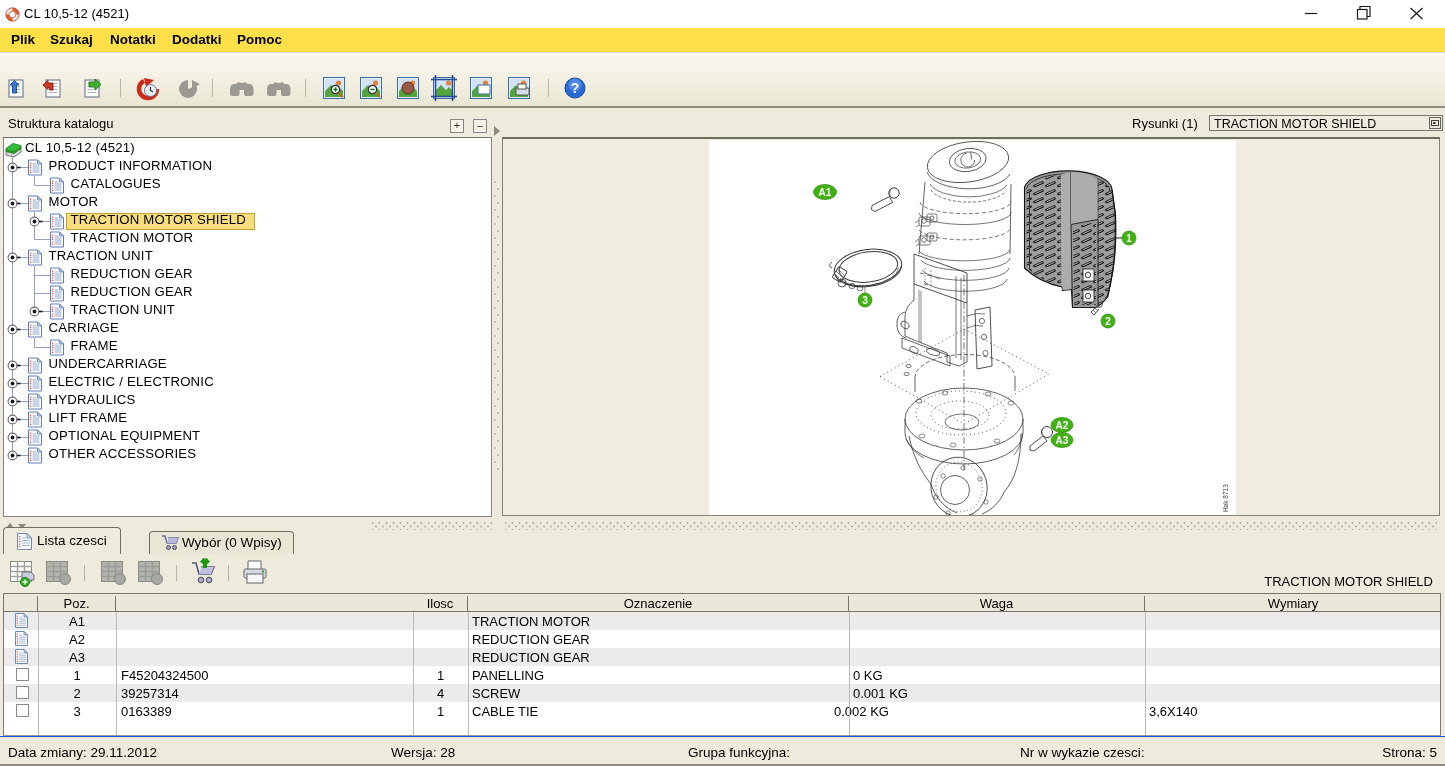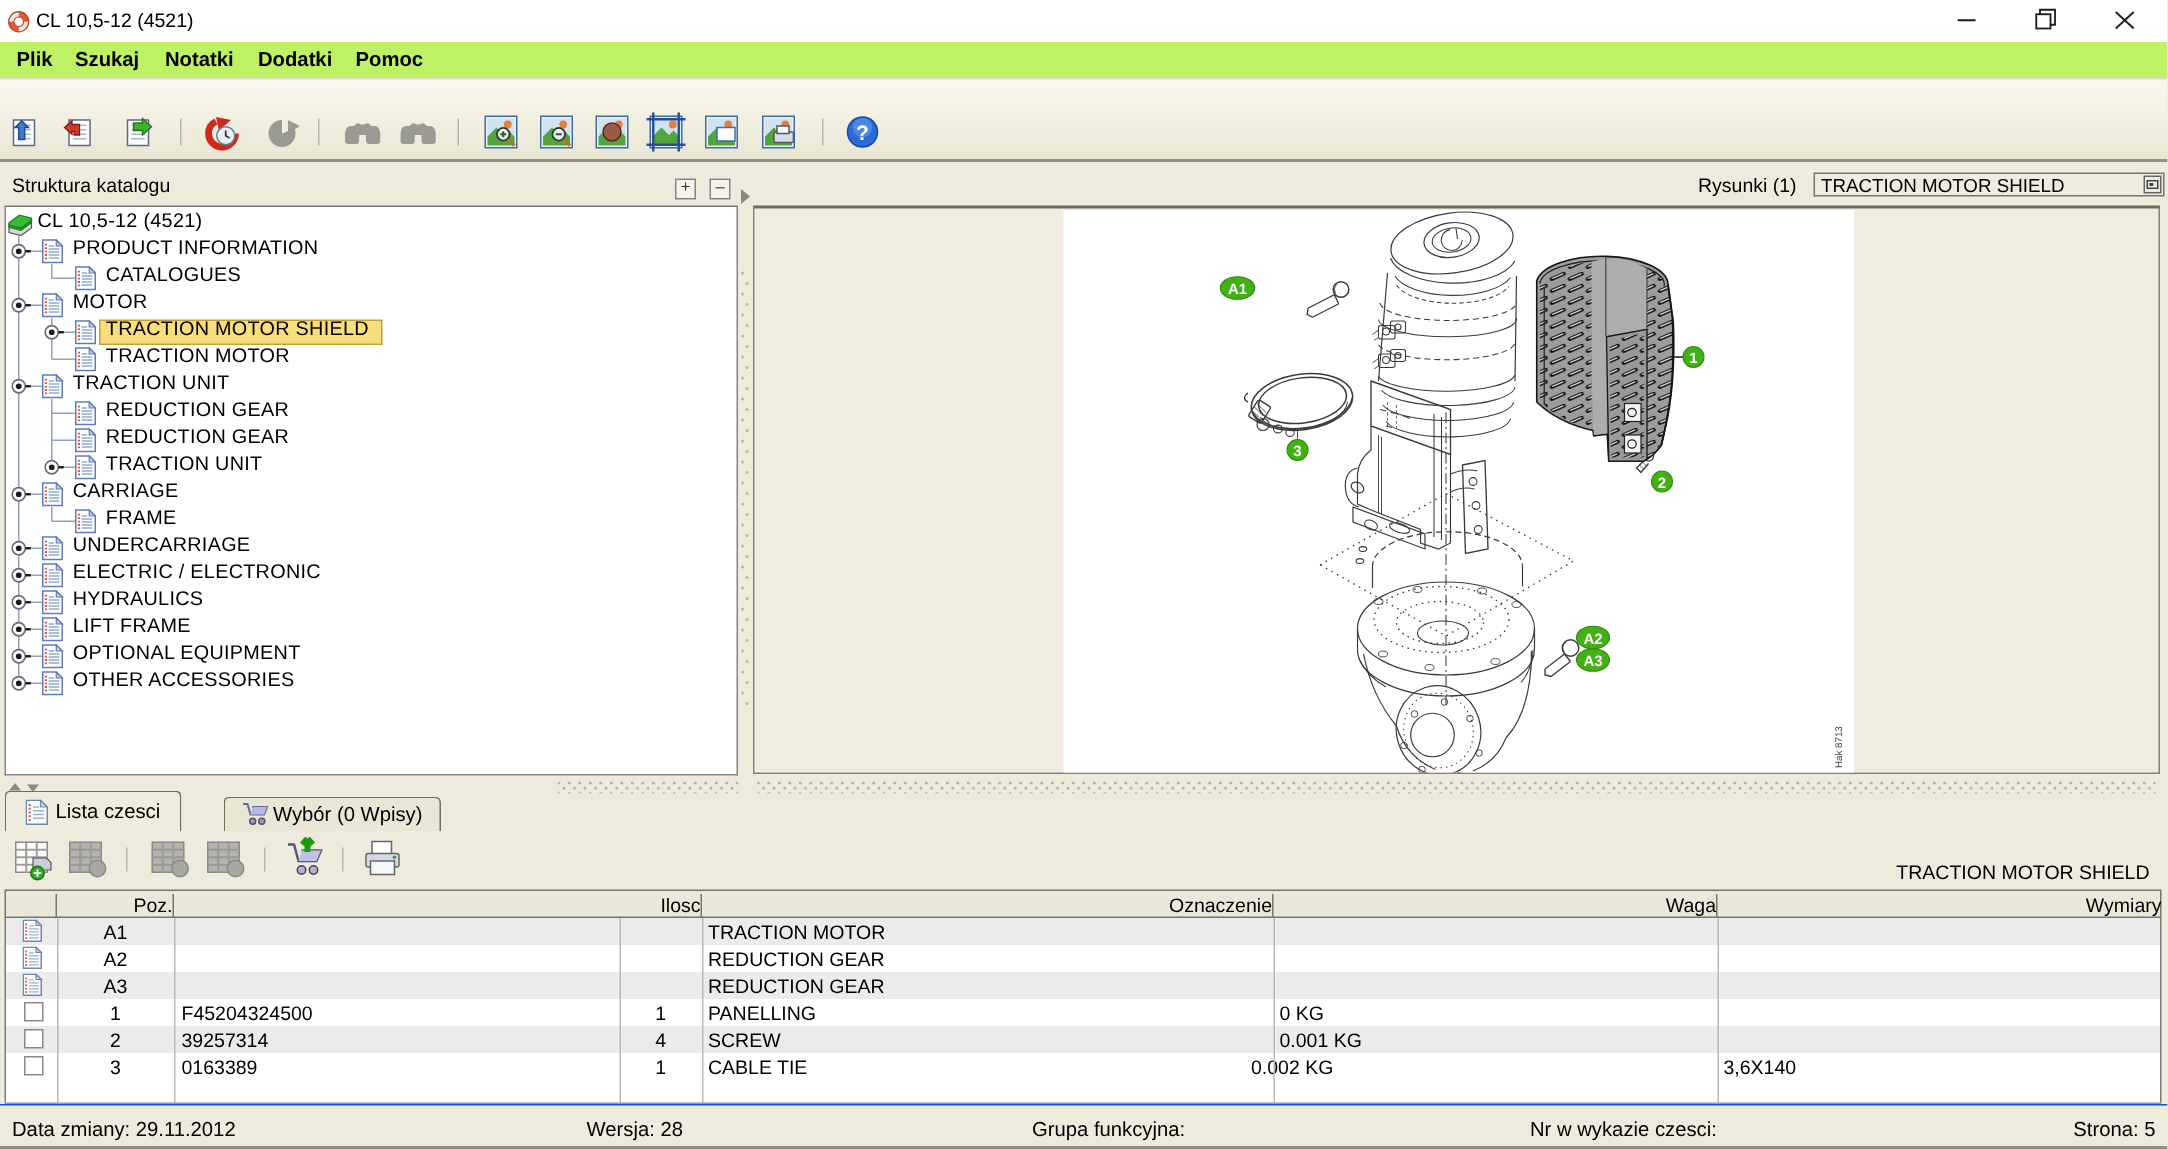--- a/index.html
+++ b/index.html
@@ -2,21 +2,21 @@
 <html><head>
 <meta charset="utf-8">
 <style>
 * { margin:0; padding:0; box-sizing:border-box; }
 html,body { width:1445px; height:766px; overflow:hidden; }
 body { font-family:"Liberation Sans", sans-serif; background:#eeebdc; position:relative; }
 .abs { position:absolute; }
 
 #titlebar { left:0; top:0; width:1445px; height:28px; background:#ffffff; }
 #title-text { left:24px; top:6px; font-size:13px; color:#000; }
-#menubar { left:0; top:28px; width:1445px; height:25px; background:#bef264; border-bottom:1px solid #d9d9d2; }
+#menubar { left:0; top:28px; width:1445px; height:25px; background:#fde047; border-bottom:1px solid #d9d9d2; }
 .menuitem { position:absolute; top:4px; font-size:13.5px; font-weight:bold; color:#000; }
 #toolbar { left:0; top:53px; width:1445px; height:55px;
   background:linear-gradient(#faf8ef, #f1eedf 60%, #eae6d4);
   border-bottom:2px solid #8f8f7f; }
 
 #lhead { left:8px; top:116px; font-size:13px; color:#000; }
 .sqbtn { position:absolute; top:119px; width:14px; height:14px; background:#f6f4ea; border:1px solid #858585; font-size:11px; line-height:11px; text-align:center; color:#333; }
 #tree { left:3px; top:137px; width:489px; height:380px; background:#fff; border:1px solid #848484; border-top-color:#6f6f6f; }
 
 #vsplit { left:492px; top:112px; width:10px; height:405px; }
@@ -30,21 +30,21 @@
 #whitearea { position:absolute; left:206px; top:1px; width:527px; height:375px; background:#ffffff; }
 
 #tabs { left:0; top:527px; width:1445px; height:27px; }
 .tab { position:absolute; border:1px solid #6f6f61; border-bottom:none; border-radius:4px 4px 0 0; font-size:13.5px; }
 #tab1 { left:3px; top:0px; width:118px; height:27px; background:#efecdd; z-index:2; }
 #tab2 { left:121px; top:4px; width:145px; height:23px; background:#e9e6d5;margin-left:28px; }
 #btoolbar { left:0; top:554px; width:1445px; height:39px; }
 #blabel { right:12px; top:574px; font-size:13px; }
 
 #thead { left:3px; top:593px; width:1438px; height:19px; background:#ebe8d9; border:1px solid #76766a; }
-.hcell { position:absolute; top:2px; font-size:13px; text-align:right; border-right:1px solid #76766a; height:19px; }
+.hcell { position:absolute; top:2px; font-size:13px; text-align:center; border-right:1px solid #76766a; height:19px; }
 #tbody { left:3px; top:612px; width:1438px; height:123px; background:#fff; border-left:1px solid #777; border-right:1px solid #777; }
 .trow { position:absolute; left:0; width:1436px; height:18px; font-size:13px; }
 .gray { background:#ebebeb; }
 .tcell { position:absolute; top:2px; white-space:nowrap; }
 .vline { position:absolute; top:0; width:1px; height:123px; background:#b9b9b9; }
 #tbelow { left:3px; top:735px; width:1438px; height:1px; background:#9a9a8a; }
 
 #statusbar { left:0; top:736px; width:1445px; height:30px; background:#eeebdc; border-top:1px solid #1d4ed8; border-bottom:2px solid #8f8f7f; }
 .sitem { position:absolute; top:8px; font-size:13.5px; }
 </style>

